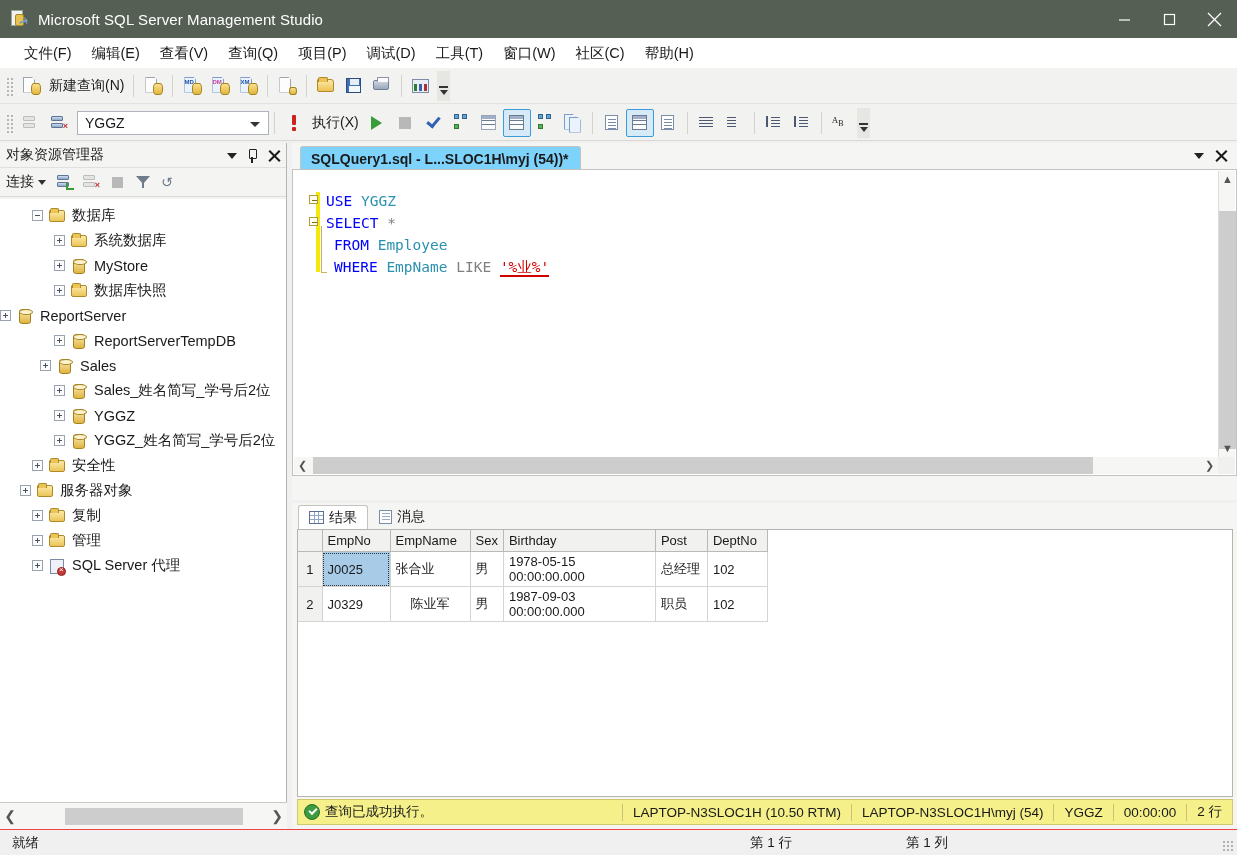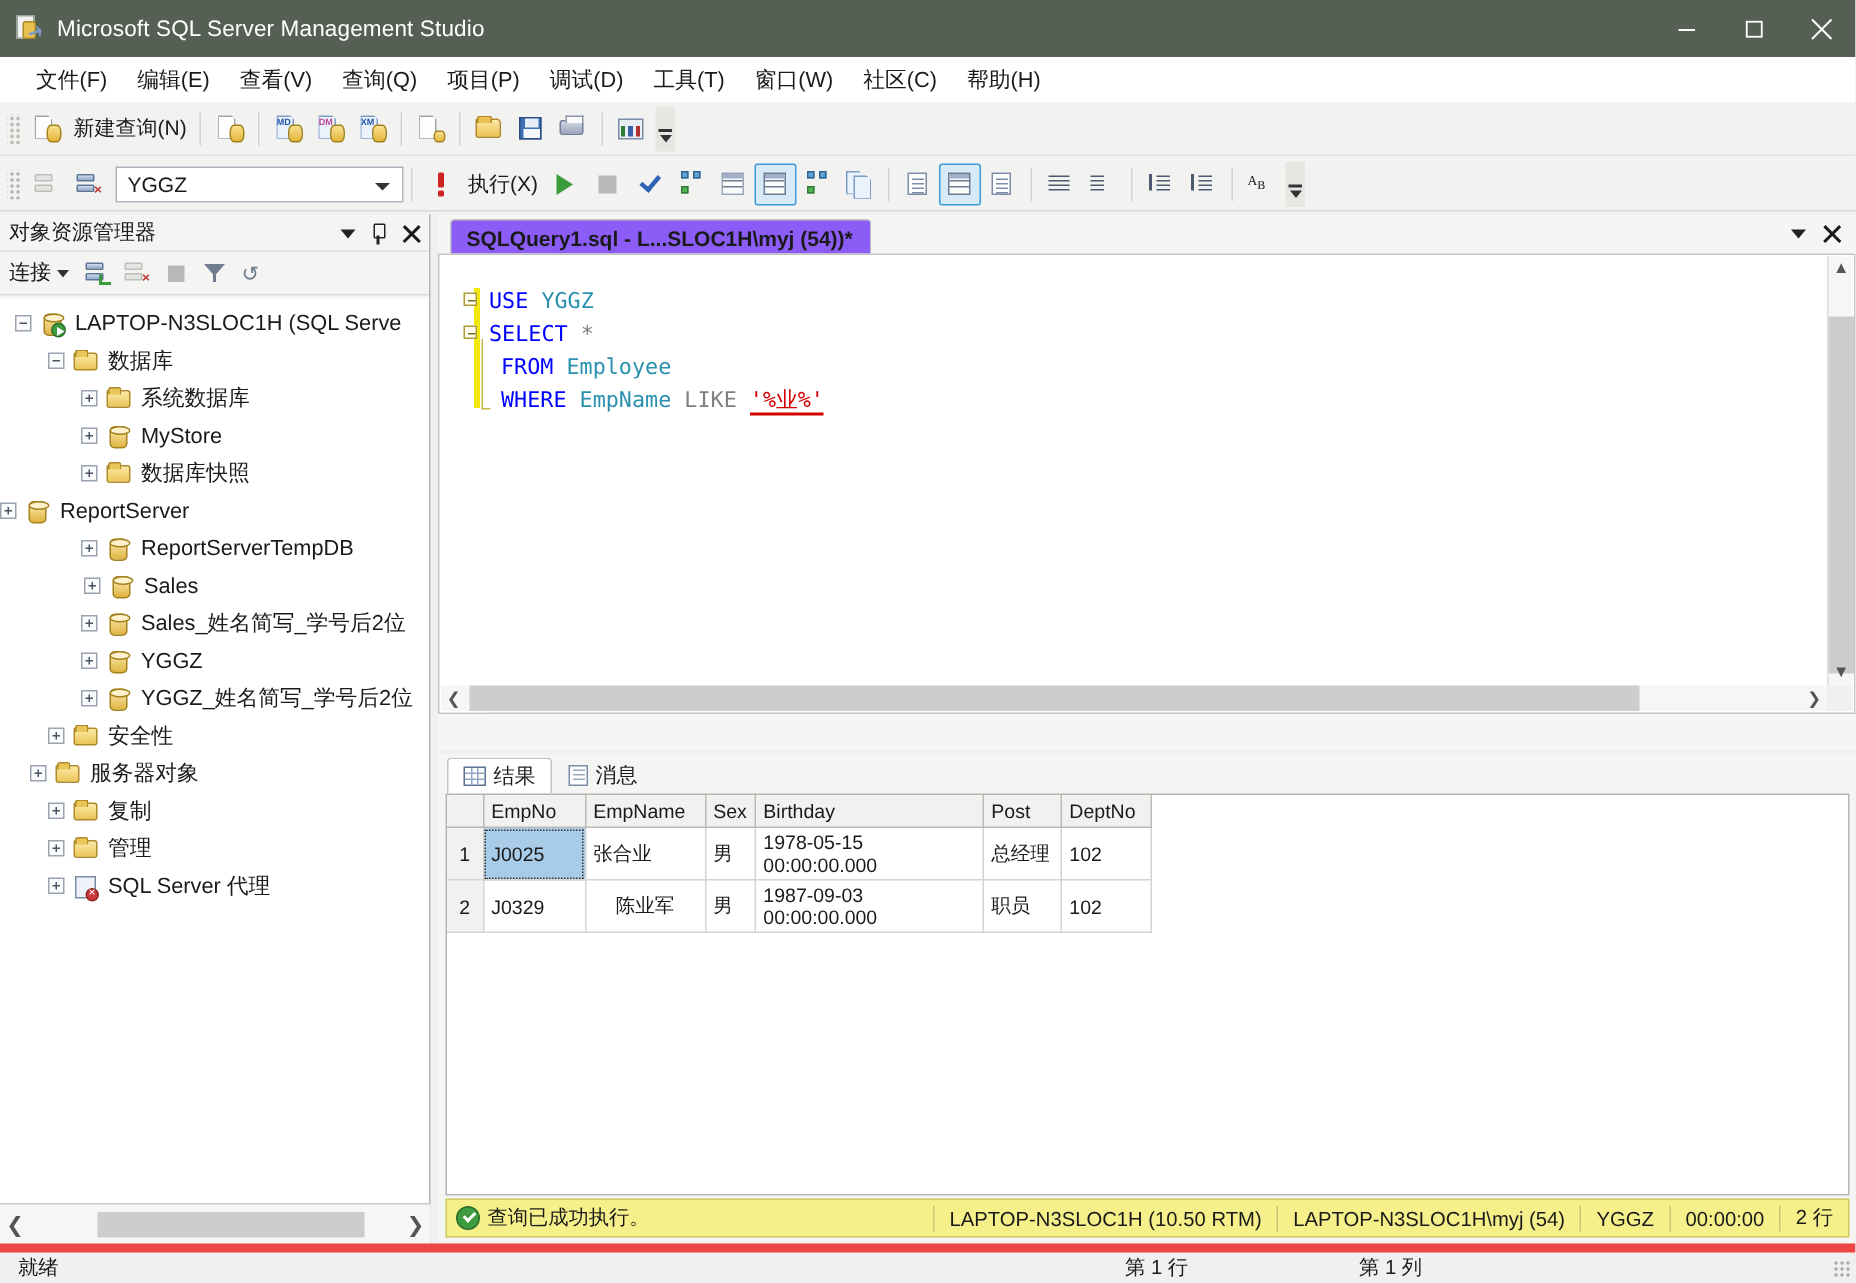--- a/index.html
+++ b/index.html
@@ -368,21 +368,21 @@
   }
 
   
   .editor-wrap {
     position: absolute; left: 292px; top: 143px; width: 945px; height: 357px;
     background: #f5f5f3;
   }
   .tabstrip { height: 26px; position: relative; background: #f5f5f3; }
   .ed-tab {
     position: absolute; left: 8px; top: 3px; height: 25px;
-    background: #8b5cf6; border: 1px solid #c3c3bf; border-bottom: none;
+    background: #7dd3fc; border: 1px solid #c3c3bf; border-bottom: none;
     display: flex; align-items: center; padding: 0 11px 0 10px;
     font-size: 14px; font-weight: bold; color: #1a1a1a; white-space: nowrap;
     border-radius: 3px 3px 0 0;
   }
   .ed-tab-right {
     position: absolute; right: 4px; top: 0; height: 26px; display: flex; align-items: center; gap: 10px;
     padding-right: 4px;
   }
   .ed-caret {
     border-left: 5px solid transparent; border-right: 5px solid transparent; border-top: 6px solid #222;
@@ -518,21 +518,21 @@
     content: ""; position: absolute; left: 3.5px; top: 3px; width: 6px; height: 3px;
     border-left: 2px solid #fff; border-bottom: 2px solid #fff; transform: rotate(-45deg);
   }
   .rs-seg { padding: 0 10px; white-space: nowrap; }
   .rs-div { width: 1px; height: 17px; background: #c9c277; flex: none; }
   .rs-spacer { flex: 1; }
 
   
   .statusbar {
     position: absolute; left: 0; bottom: 0; width: 1237px; height: 26px;
-    background: #f0f0f0; border-top: 6px solid #ef4444;
+    background: #f0f0f0; border-top: 1px solid #ef4444;
     display: flex; align-items: center; font-size: 13.5px; color: #1a1a1a;
   }
   .sb-ready { padding-left: 12px; white-space: nowrap; }
   .sb-line { position: absolute; left: 750px; white-space: nowrap; }
   .sb-col { position: absolute; left: 906px; white-space: nowrap; }
   .sb-grip {
     position: absolute; right: 3px; bottom: 3px; width: 12px; height: 12px;
     background-image: radial-gradient(circle, #b0b0b0 1px, transparent 1.2px);
     background-size: 4px 4px;
   }
@@ -790,28 +790,20 @@
           <div style="width:11px;height:11px;background:#b8b8b8;"></div>
         </div>
       <div class="oe-tb-btn">
           <div class="ic-filter"></div>
         </div>
       <div class="oe-tb-btn">
           <div class="ic-refresh">↺</div>
         </div>
     </div>
     <div class="oe-tree" id="oe-tree">
-        <div class="tnode" style="padding-left: 10px;">
-          <span class="exp"></span>
-          <span class="n-icon srv-cyl">
-            <span class="db-cyl"></span>
-            <span class="badge"></span>
-          </span>
-          <span>LAPTOP-N3SLOC1H (SQL Serve</span>
-        </div>
         <div class="tnode" style="padding-left: 32px;">
           <span class="exp"></span>
           <span class="n-icon">
             <span class="fold"></span>
           </span>
           <span>数据库</span>
         </div>
         <div class="tnode" style="padding-left: 54px;">
           <span class="exp plus"></span>
           <span class="n-icon">
@@ -840,21 +832,21 @@
           </span>
           <span>ReportServer</span>
         </div>
         <div class="tnode" style="padding-left: 54px;">
           <span class="exp plus"></span>
           <span class="n-icon">
             <span class="db-cyl"></span>
           </span>
           <span>ReportServerTempDB</span>
         </div>
-        <div class="tnode" style="padding-left: 56px;">
+        <div class="tnode" style="padding-left: 40px;">
           <span class="exp plus"></span>
           <span class="n-icon">
             <span class="db-cyl"></span>
           </span>
           <span>Sales</span>
         </div>
         <div class="tnode" style="padding-left: 54px;">
           <span class="exp plus"></span>
           <span class="n-icon">
             <span class="db-cyl"></span>

